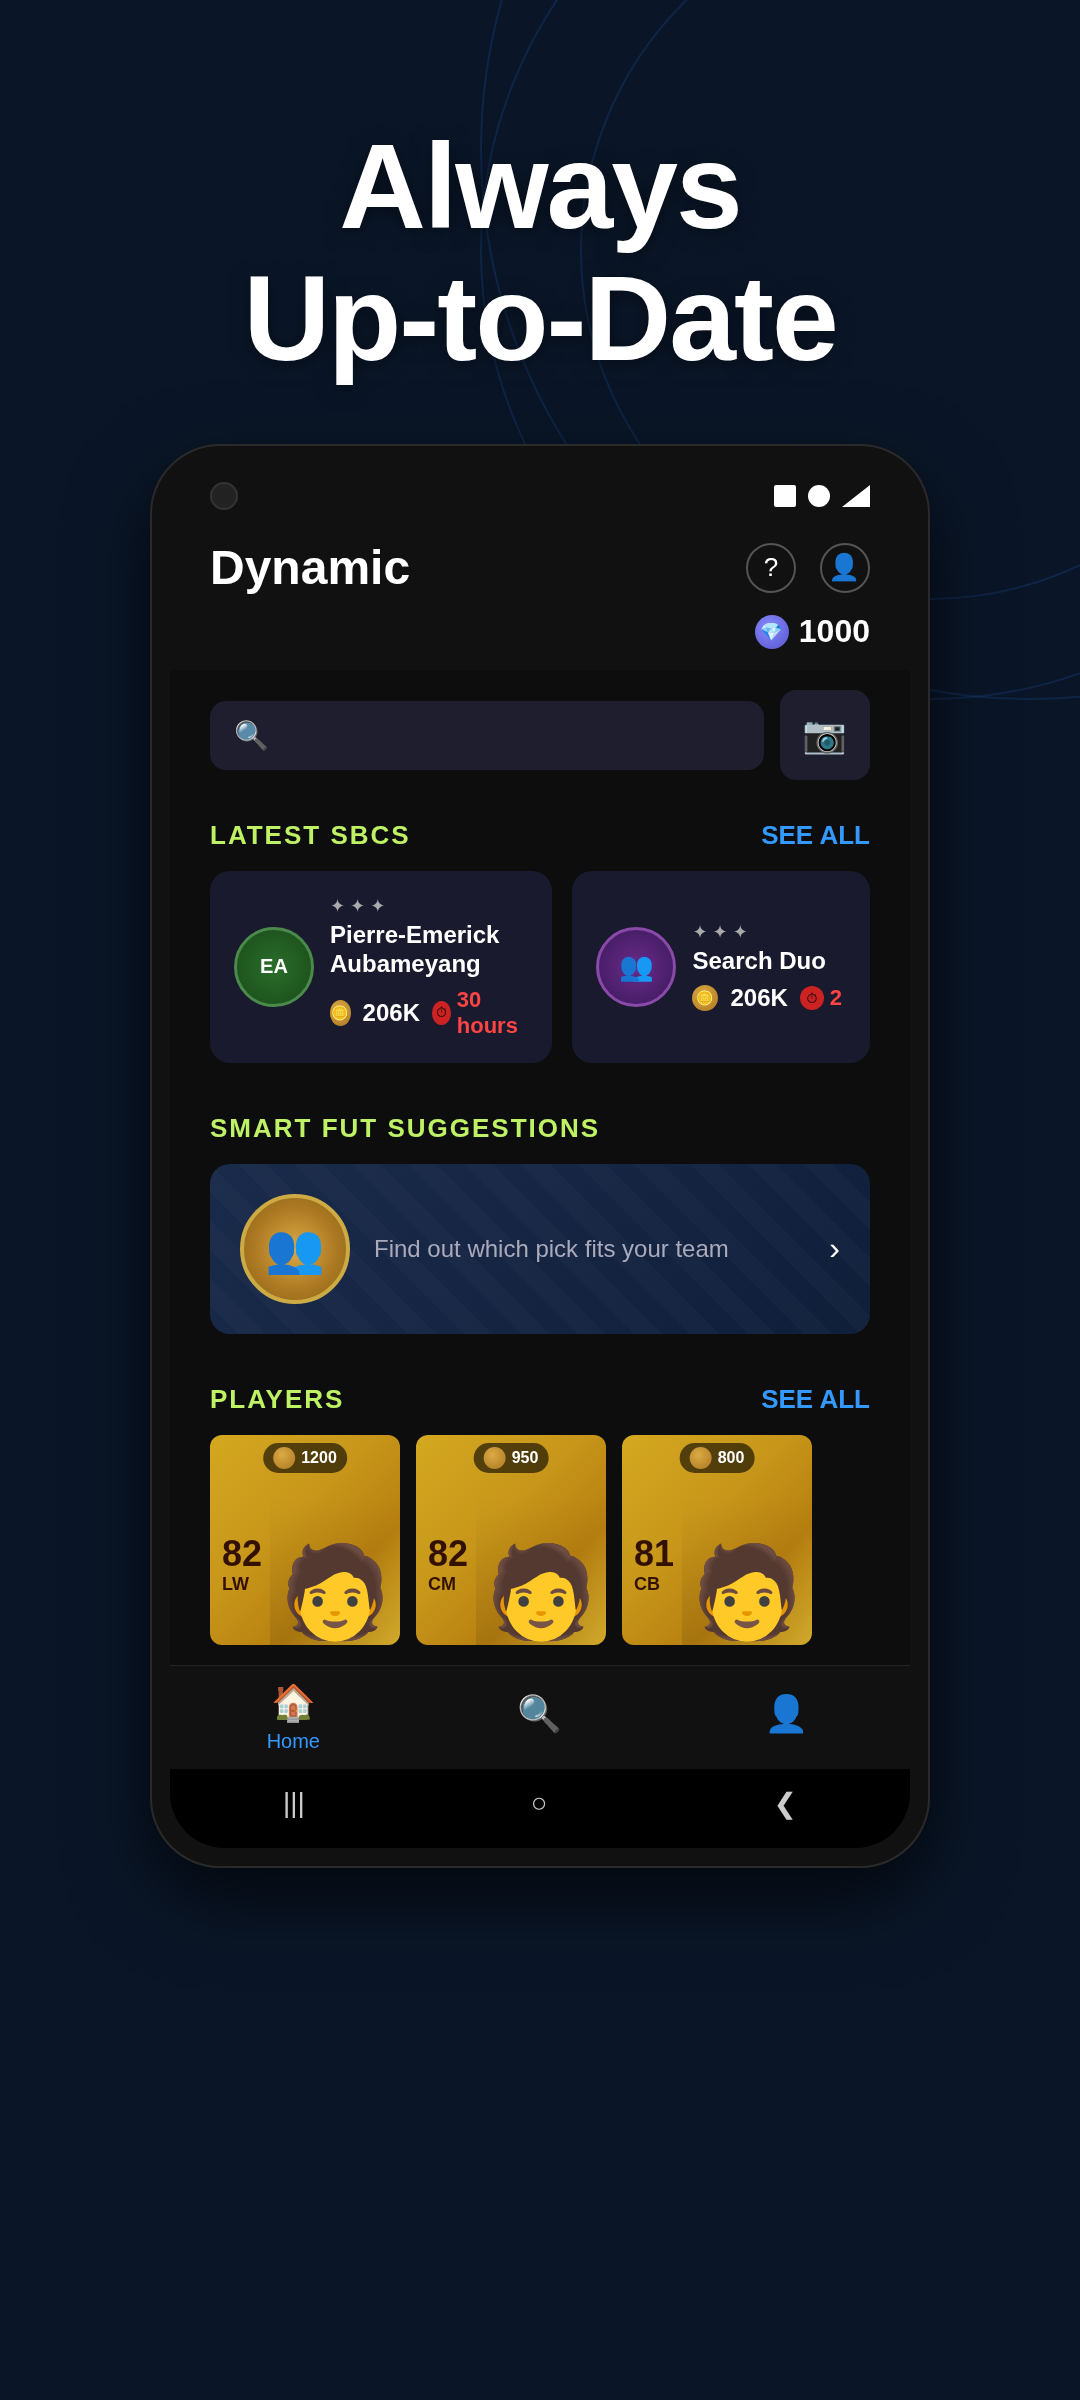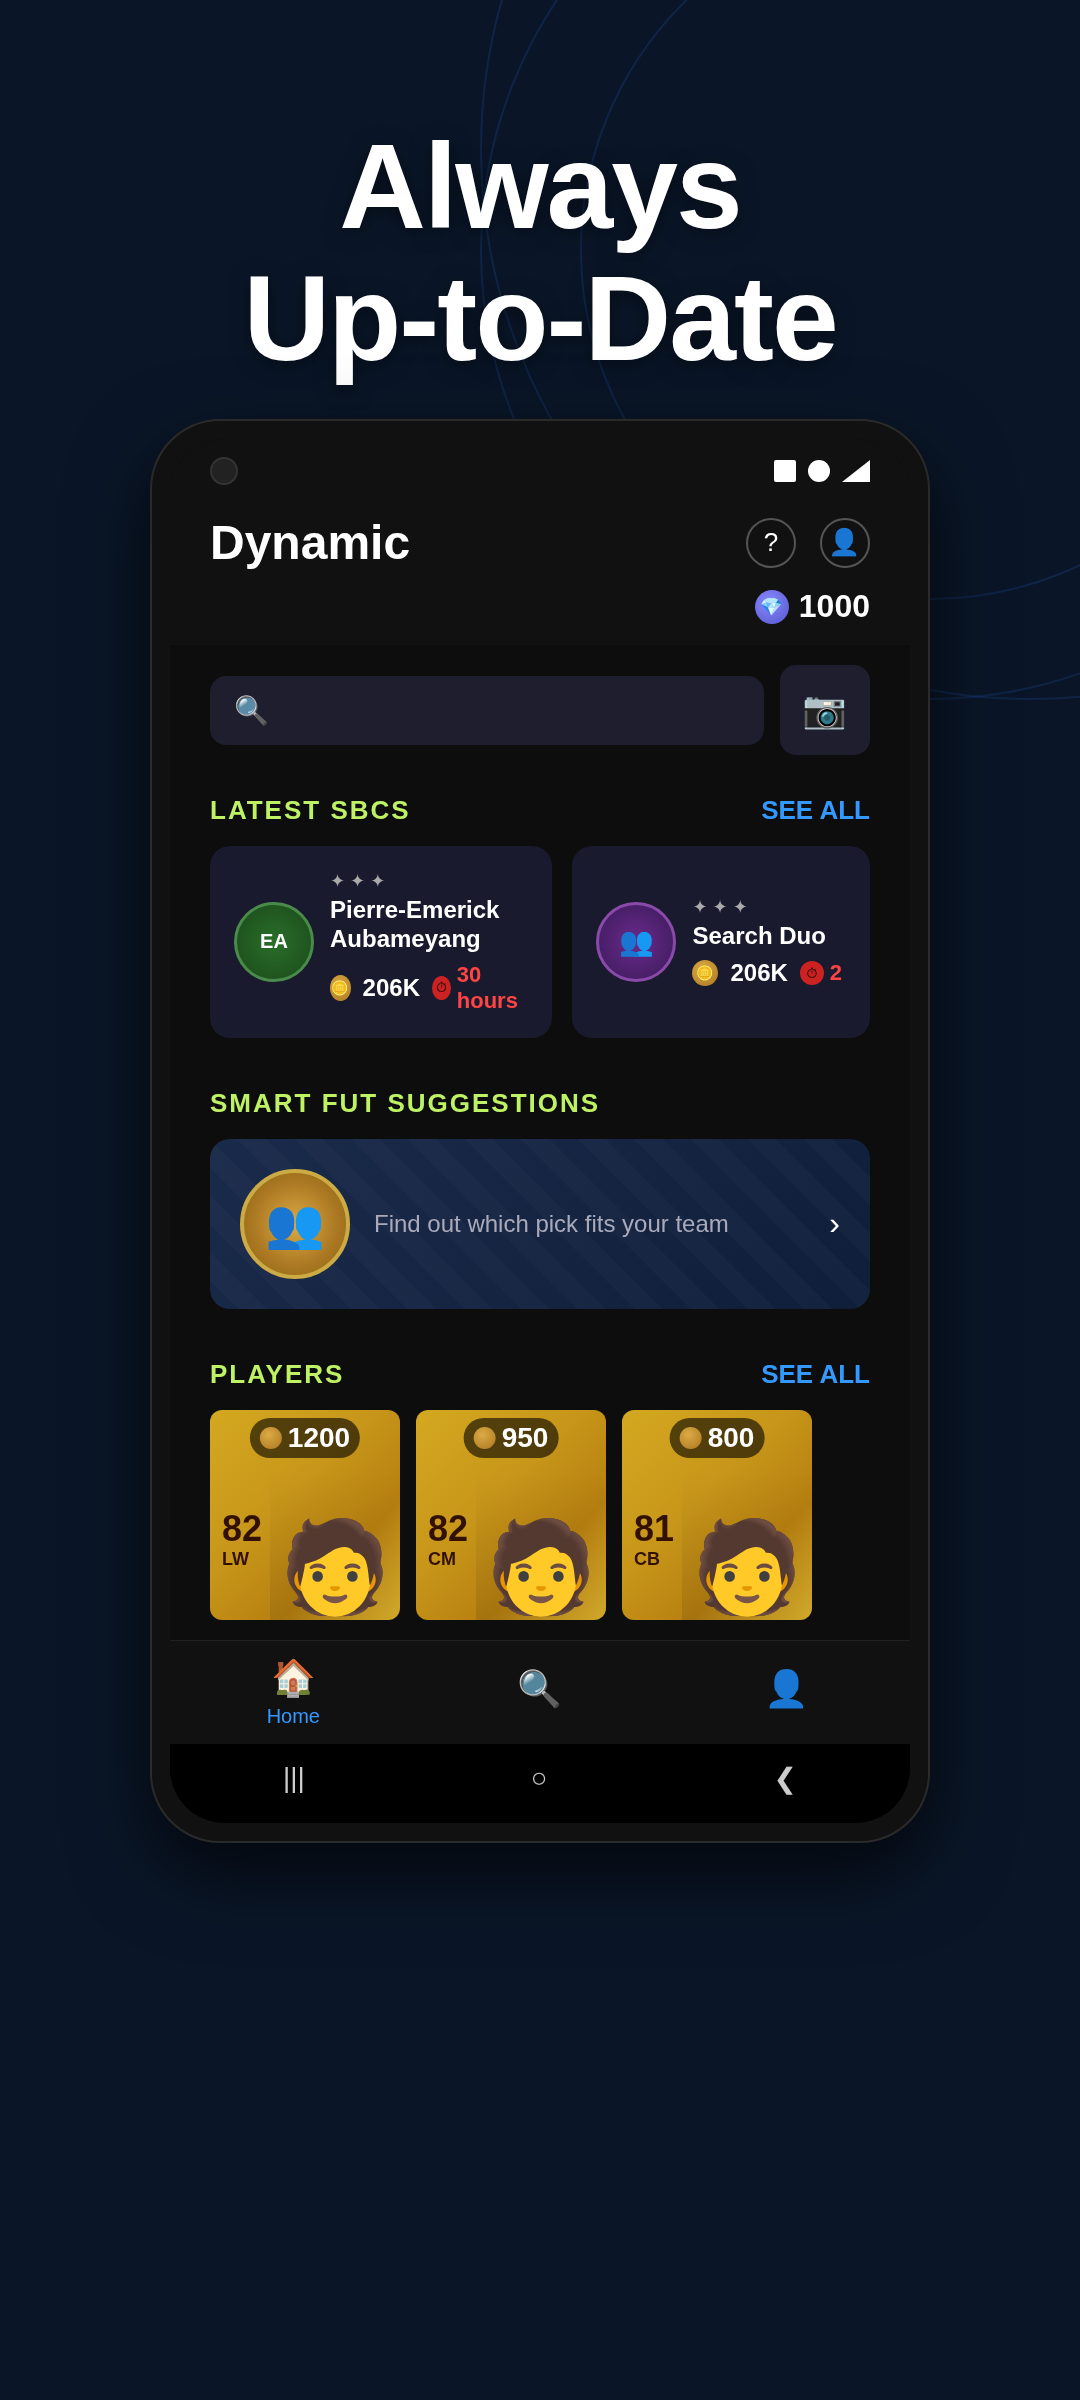--- a/index.html
+++ b/index.html
@@ -38,21 +38,21 @@
       width: 1100px; height: 1100px;
       top: -400px; right: -500px;
     }
 
     
     .page-header {
       position: relative;
       z-index: 1;
       text-align: center;
       padding-top: 120px;
-      padding-bottom: 35px;
+      padding-bottom: 60px;
       border-radius: 11px;
     }
     .page-header h1 {
       font-size: 120px;
       font-weight: 900;
       color: #ffffff;
       line-height: 1.1;
       letter-spacing: -2px;
       text-shadow: 0 4px 20px rgba(0,0,0,0.5);
     }
@@ -431,21 +431,21 @@
       background: rgba(0,0,0,0.6);
       border-radius: 20px;
       padding: 4px 10px;
     }
     .player-coin-icon {
       width: 22px; height: 22px;
       background: radial-gradient(circle at 40% 35%, #ddaa44, #aa7722);
       border-radius: 50%;
     }
     .player-price-text {
-      font-size: 28px;
+      font-size: 16px;
       font-weight: 700;
       color: white;
     }
     .player-rating {
       position: absolute;
       bottom: 70px;
       left: 12px;
       font-size: 36px;
       font-weight: 900;
       color: #331100;

